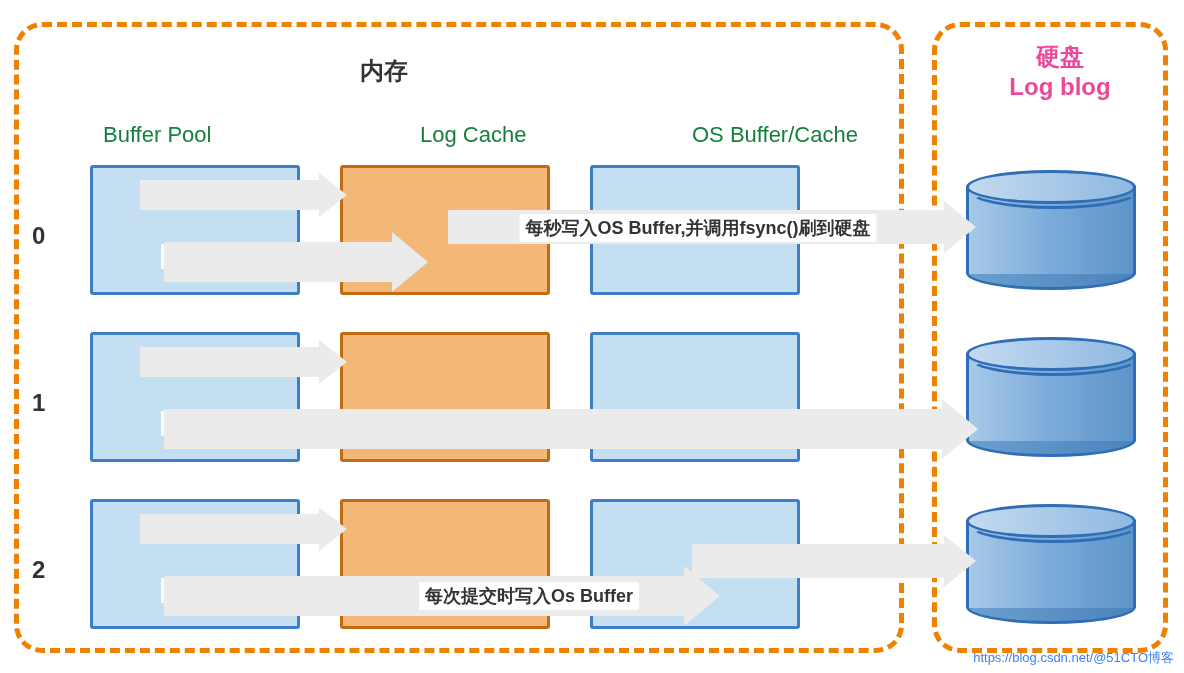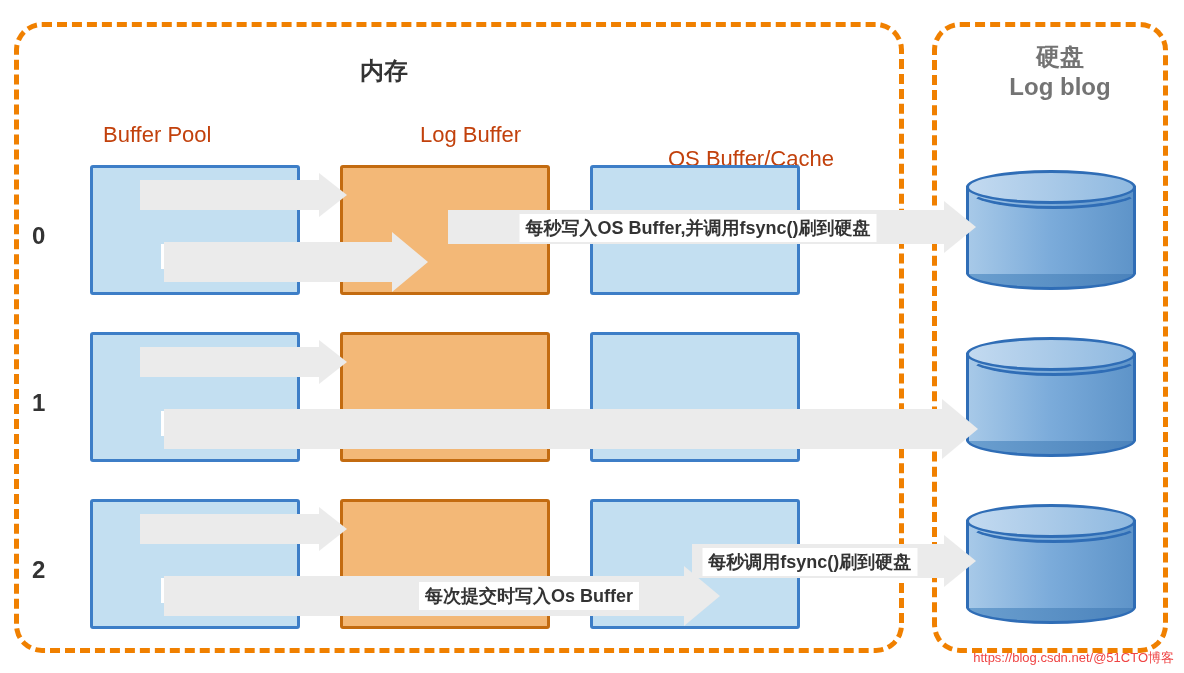--- a/index.html
+++ b/index.html
@@ -25,28 +25,28 @@
   .title-memory {
     position: absolute;
     left: 360px; top: 55px;
     font-size: 24px; font-weight: 700; color: #333;
   }
   .title-disk {
     position: absolute;
     left: 1000px; top: 42px;
     width: 120px;
     text-align: center;
-    font-size: 24px; font-weight: 700; color: #737373;
+    font-size: 24px; font-weight: 700; color: #ec4899;
     line-height: 1.25;
   }
 
   .col-label {
     position: absolute;
     top: 122px;
-    font-size: 22px; color: #c2410c;
+    font-size: 22px; color: #15803d;
   }
 
   .row-label {
     position: absolute;
     left: 32px;
     font-size: 24px; font-weight: 700; color: #333;
   }
 
   .block {
     position: absolute;
@@ -144,38 +144,38 @@
   .arrow .label {
     position: absolute;
     left: 50%;
     transform: translateX(-50%);
     top: 4px;
   }
 
   .watermark {
     position: absolute;
     right: 10px; bottom: 6px;
-    font-size: 13px; color: #ef4444;
+    font-size: 13px; color: #3b82f6;
   }
 </style>
 </head>
 <body>
 
 <div class="dashed-box memory-box"></div>
 <div class="dashed-box disk-box"></div>
 
 <div class="title-memory">内存</div>
 <div class="title-disk">
   <span>硬盘</span><br>
   <span>Log blog</span>
 </div>
 
 <div class="col-label" style="left:103px;">Buffer Pool</div>
-<div class="col-label" style="left:420px;">Log Buffer</div>
-<div class="col-label" style="left:668px;margin-top:24px;">OS Buffer/Cache</div>
+<div class="col-label" style="left:420px;">Log Cache</div>
+<div class="col-label" style="left:692px;">OS Buffer/Cache</div>
 
 <div class="row-label" style="top:222px;">0</div>
 <div class="row-label" style="top:389px;">1</div>
 <div class="row-label" style="top:556px;">2</div>
 
 <div class="block blue-block c-buffer r0">
   <span class="badge" style="left:78px; top:16px;">DML</span>
   <span class="badge" style="left:68px; top:76px;">commit</span>
 </div>
 <div class="block orange-block c-log r0"></div>
@@ -236,16 +236,15 @@
   <div class="head" style="border-top-width:22px;border-bottom-width:22px;border-left-width:28px;right:-24px;"></div>
 </div>
 
 <div class="arrow" style="left:164px; top:576px; width:526px;">
   <div class="head"></div>
   <span class="small-label" style="position:absolute; left:255px; top:6px;">每次提交时写入Os Buffer</span>
 </div>
 
 <div class="arrow" style="left:692px; top:544px; height:34px; width:256px;">
   <div class="head" style="border-top-width:26px;border-bottom-width:26px;border-left-width:32px;right:-28px;"></div>
-  <span class="small-label label" style="left:46%;">每秒调用fsync()刷到硬盘</span>
 </div>
 
 <div class="watermark">https://blog.csdn.net/@51CTO博客</div>
 
 </body></html>

